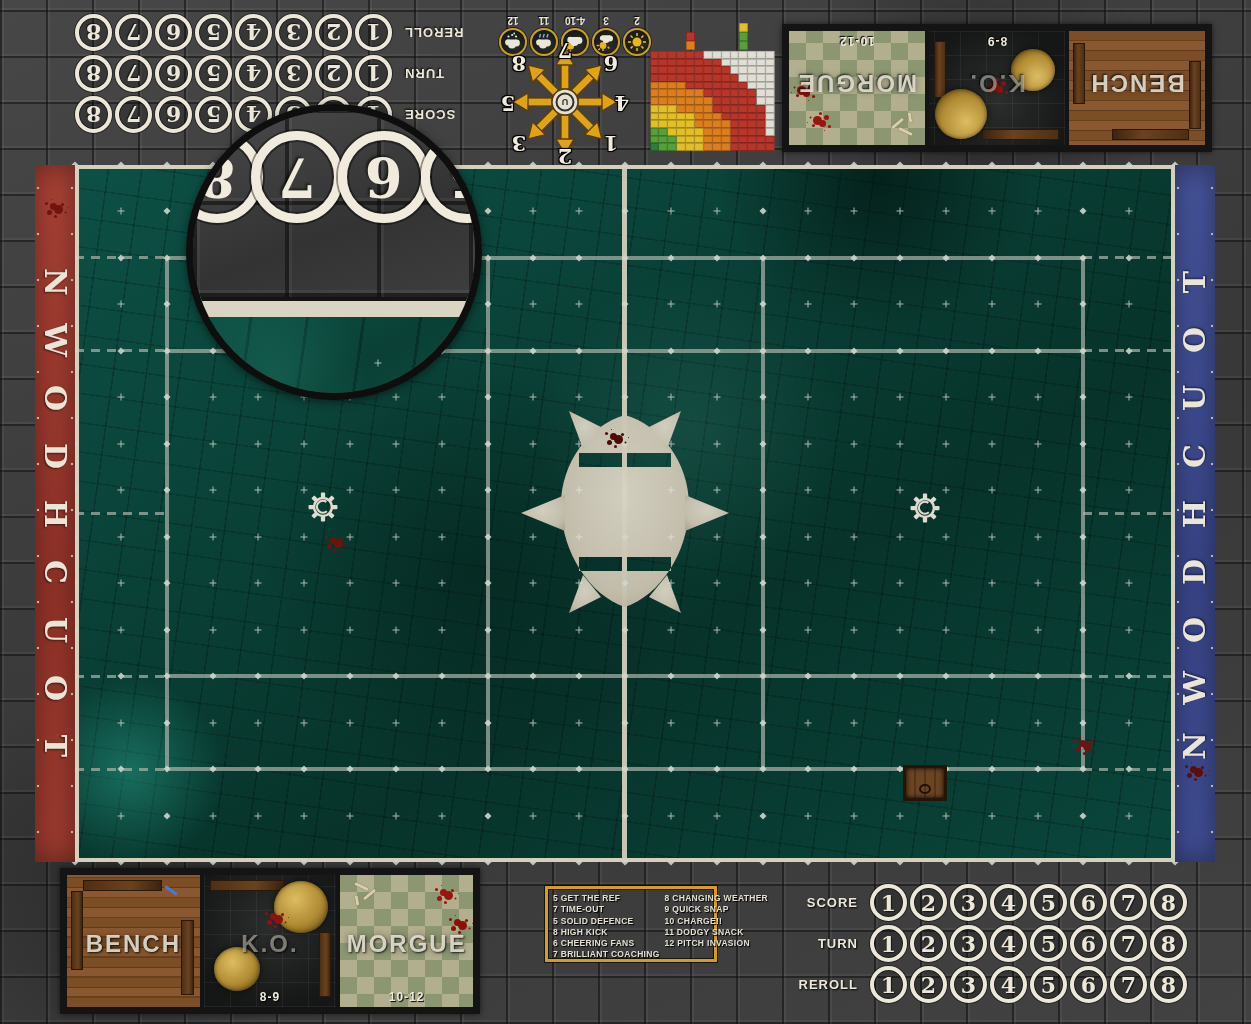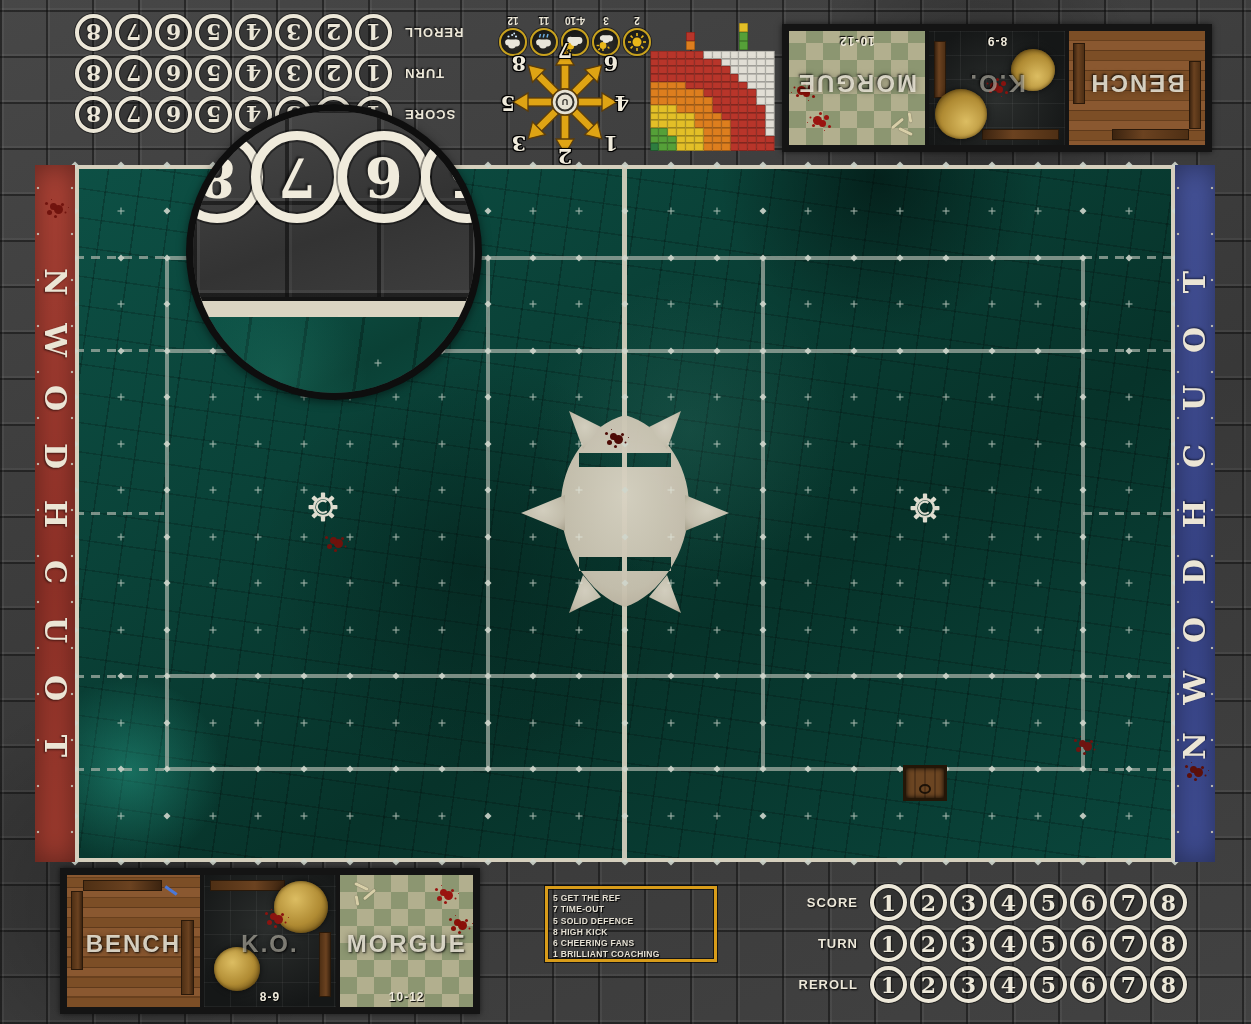--- a/index.html
+++ b/index.html
@@ -1103,21 +1103,28 @@
     </div>
   </div>
 
   <div class="kickoff">
     <div class="kick-col" id="kick-left">
         <div class="kick-item">5 GET THE REF</div>
         <div class="kick-item">7 TIME-OUT</div>
         <div class="kick-item">5 SOLID DEFENCE</div>
         <div class="kick-item">8 HIGH KICK</div>
         <div class="kick-item">6 CHEERING FANS</div>
-        <div class="kick-item">1 BRILLIANT COACHING</div>
+        <div class="kick-item">7 BRILLIANT COACHING</div>
+      </div>
+    <div class="kick-col" id="kick-right">
+        <div class="kick-item">8 CHANGING WEATHER</div>
+        <div class="kick-item">9 QUICK SNAP</div>
+        <div class="kick-item">10 CHARGE!!</div>
+        <div class="kick-item">11 DODGY SNACK</div>
+        <div class="kick-item">12 PITCH INVASION</div>
       </div>
   </div>
 
   <div class="splat" style="left:50px;top:203px;color:#71140e;"></div>
   <div class="splat" style="left:330px;top:537px;color:#6e120c;"></div>
   <div class="splat" style="left:610px;top:433px;color:#4d0b06;"></div>
   <div class="splat" style="left:1079px;top:740px;color:#6e1410;"></div>
   <div class="splat" style="left:1190px;top:766px;color:#5c0f0a;"></div>
 
   <div class="magnifier">

